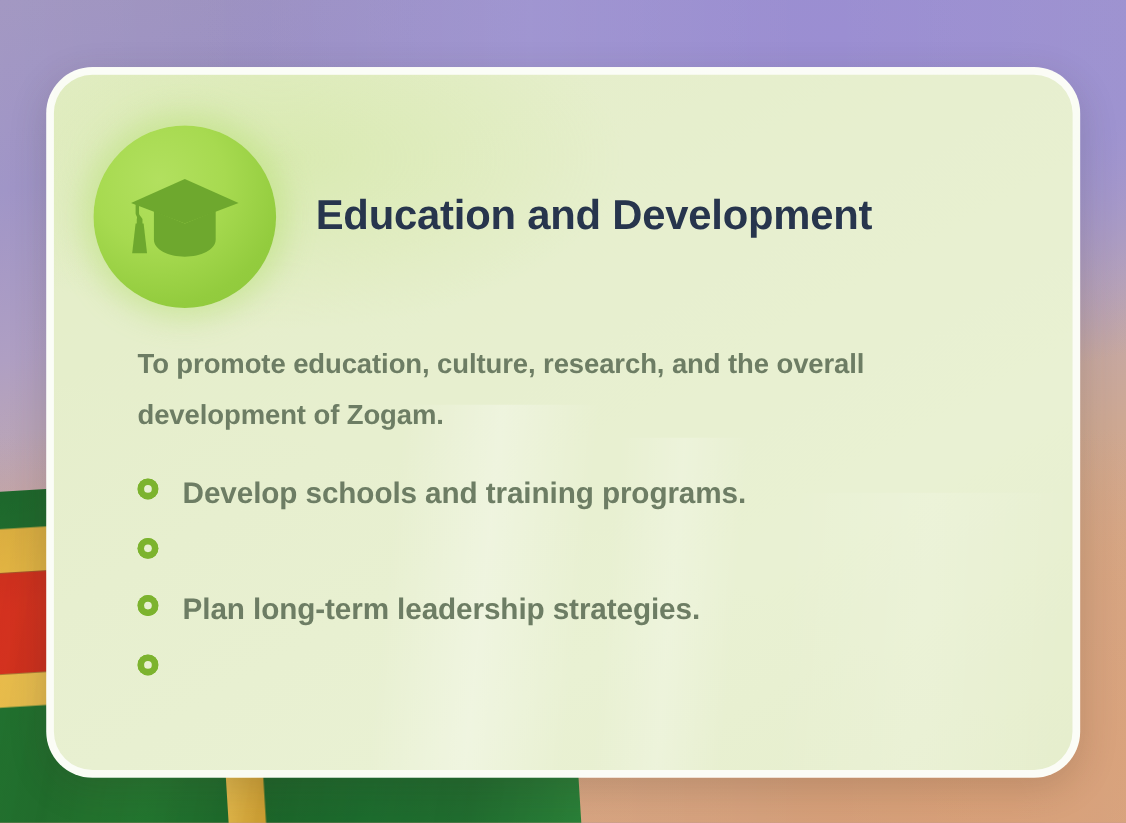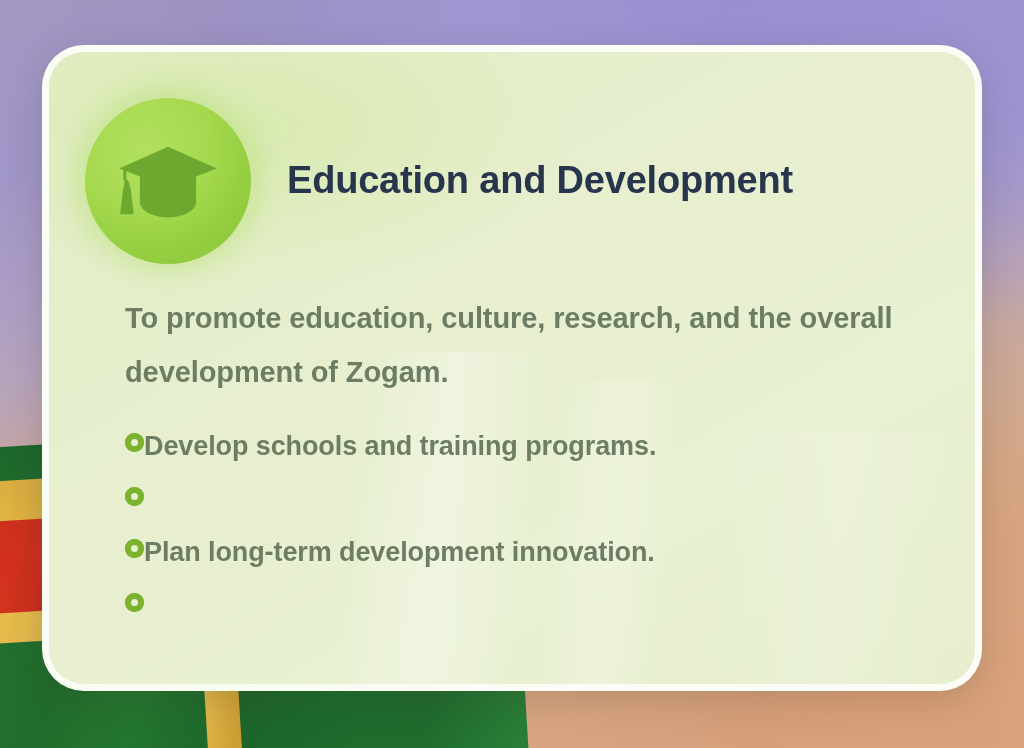--- a/index.html
+++ b/index.html
@@ -115,21 +115,21 @@
     background: linear-gradient(100deg, #e6b23a 0%, #f2c755 60%, #dda530 100%);
     transform: rotate(-5deg);
     transform-origin: 0 0;
     filter: blur(0.7px);
   }
 
   
   #card {
     position: absolute;
     left: 42px;
-    top: 45px;
+    top: 61px;
     width: 940px;
     height: 646px;
     border-radius: 42px;
     border: 7px solid rgba(255,255,255,0.82);
     background:
       radial-gradient(ellipse 55% 40% at 22% 12%, rgba(190,225,120,0.30) 0%, rgba(190,225,120,0) 62%),
       linear-gradient(150deg, #e3edc6 0%, #e7efcf 42%, #e9f1d3 70%, #e6eecd 100%);
     box-shadow: 0 10px 34px rgba(60,50,40,0.18);
     overflow: hidden;
     backdrop-filter: blur(6px);
@@ -180,34 +180,35 @@
     letter-spacing: -0.2px;
     line-height: 1.1;
     white-space: nowrap;
   }
 
   
   #description {
     margin: 26px 0 0 40px;
     max-width: 830px;
     color: #6d7d64;
-    font-size: 29px;
+    font-size: 25px;
     font-weight: bold;
     line-height: 1.85;
     letter-spacing: -0.1px;
   }
 
   
   #points {
     list-style: none;
     margin: 34px 0 0 40px;
   }
   #points li {
     display: flex;
     align-items: baseline;
+    gap: 22px;
     color: #6d7d64;
     font-size: 27px;
     font-weight: bold;
     line-height: 1.0;
     letter-spacing: -0.1px;
     margin-bottom: 30px;
   }
   .bullet-ring {
     flex: 0 0 auto;
     position: relative;
@@ -286,21 +287,21 @@
     <ul id="points">
       <li>
         <span class="bullet-ring"></span>
         <span>Develop schools and training programs.</span>
       </li>
       <li>
         <span class="bullet-ring"></span>
       </li>
       <li>
         <span class="bullet-ring"></span>
-        <span>Plan long-term development innovation.</span>
+        <span>Plan long-term leadership strategies.</span>
       </li>
       <li>
         <span class="bullet-ring"></span>
       </li>
     </ul>
 
   </div>
 </div>
 
 </body></html>

